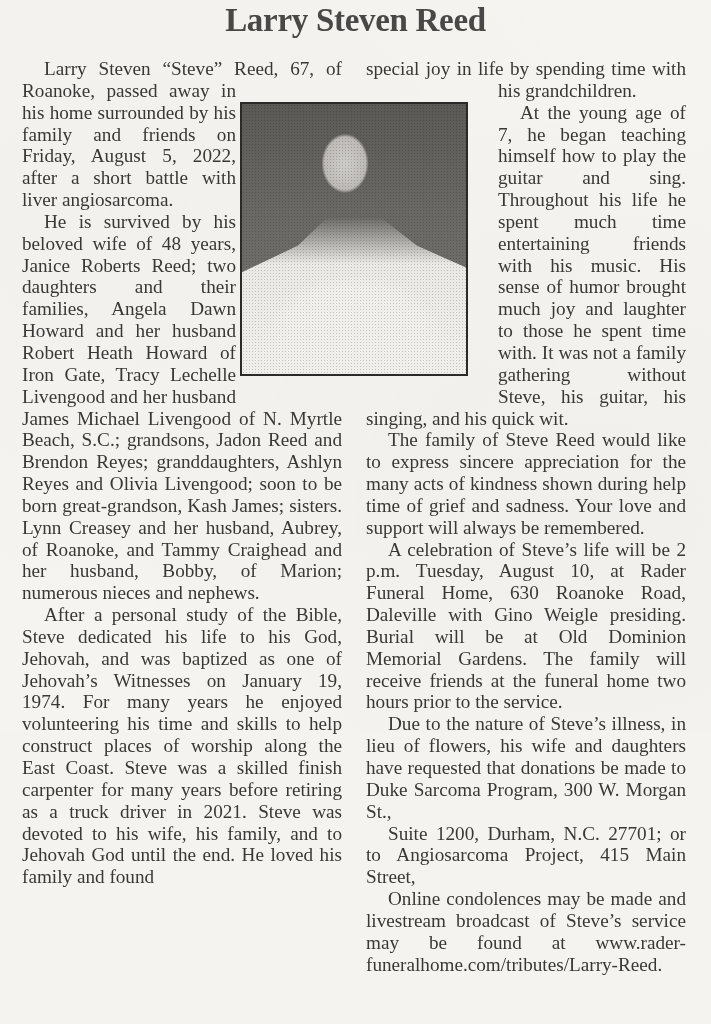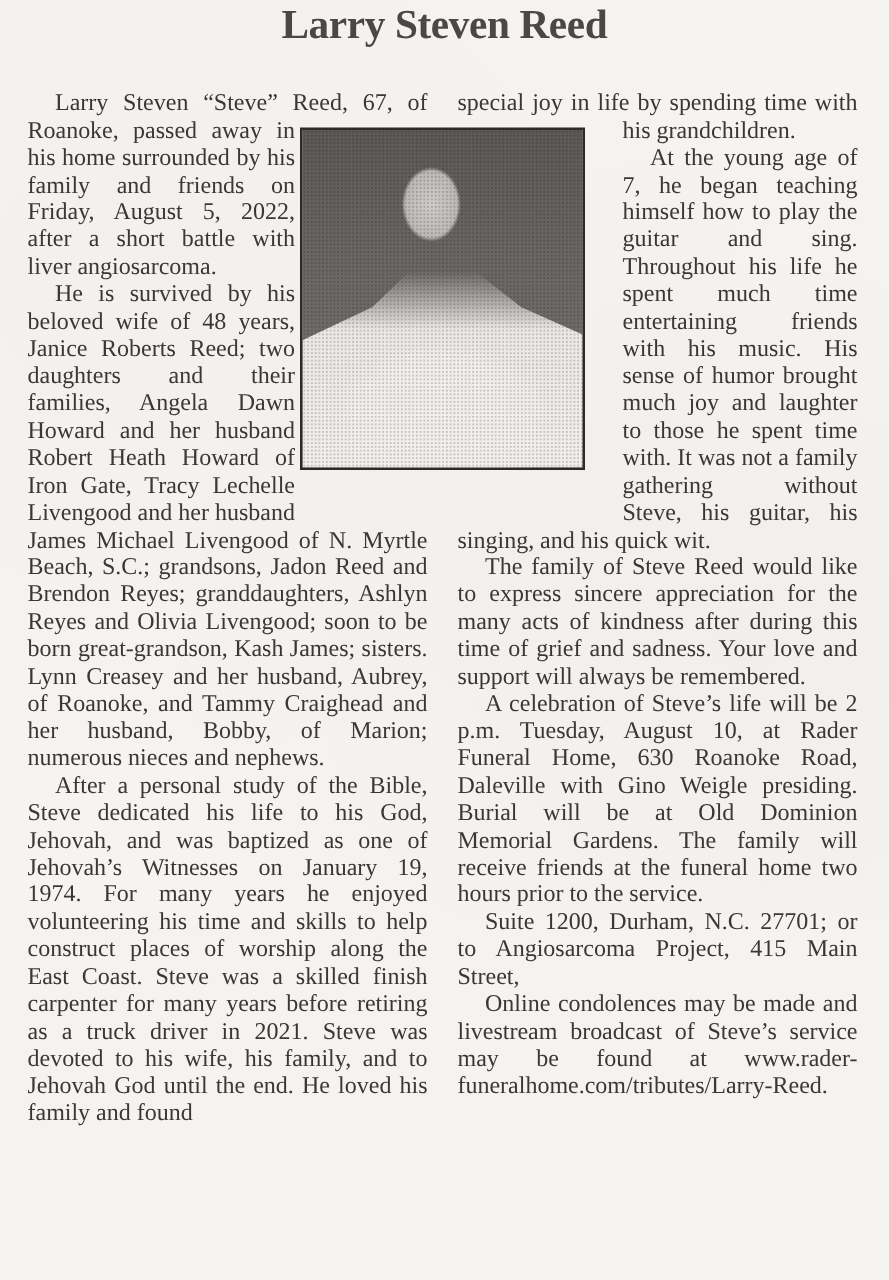--- a/index.html
+++ b/index.html
@@ -17,21 +17,21 @@
       radial-gradient(ellipse at 80% 70%, rgba(0,0,0,0.02), transparent 60%),
       #f5f4f1;
     padding-left: 36px;
   }
   .title {
     position: absolute; left: 0; top: 2px; width: 711px;
     text-align: center; font-weight: bold; font-size: 33px;
     letter-spacing: -0.3px; color: #4a4846; margin: 0;
   }
   .col {
-    position: absolute; top: 72px;
+    position: absolute; top: 58px;
     font-size: 19.2px; line-height: 21.85px;
     text-align: justify; hyphens: none;
   }
   .col-left { left: 22px; width: 320px; }
   .col-right { left: 366px; width: 320px; }
   .col p { margin: 0; text-indent: 22px; }
   .col p.noindent { text-indent: 0; font-family: Liberation Serif, serif; }
   .photo-float-left {
     float: right; width: 106px; height: 294px; shape-outside: inset(0);
   }
@@ -74,21 +74,22 @@
     <p>Larry Steven “Steve” Reed, 67, of Roanoke, passed away in his home surrounded by his family and friends on Friday, August 5, 2022, after a short battle with liver angiosarcoma.</p>
     <p>He is survived by his beloved wife of 48 years, Janice Roberts Reed; two daughters and their families, Angela Dawn Howard and her husband Robert Heath Howard of Iron Gate, Tracy Lechelle Livengood and her husband James Michael Livengood of N. Myrtle Beach, S.C.; grandsons, Jadon Reed and Brendon Reyes; granddaughters, Ashlyn Reyes and Olivia Livengood; soon to be born great-grandson, Kash James; sisters. Lynn Creasey and her husband, Aubrey, of Roanoke, and Tammy Craighead and her husband, Bobby, of Marion; numerous nieces and nephews.</p>
     <p>After a personal study of the Bible, Steve dedicated his life to his God, Jehovah, and was baptized as one of Jehovah’s Witnesses on January 19, 1974. For many years he enjoyed volunteering his time and skills to help construct places of worship along the East Coast. Steve was a skilled finish carpenter for many years before retiring as a truck driver in 2021. Steve was devoted to his wife, his family, and to Jehovah God until the end. He loved his family and found</p>
   </div>
 
   <div class="col col-right">
     <div class="spacer-right"></div>
     <div class="photo-float-right" style="clear:left;"></div>
     <p class="noindent">special joy in life by spending time with his grandchildren.</p>
     <p>At the young age of 7, he began teaching himself how to play the guitar and sing. Throughout his life he spent much time entertaining friends with his music. His sense of humor brought much joy and laughter to those he spent time with. It was not a family gathering without Steve, his guitar, his singing, and his quick wit.</p>
-    <p>The family of Steve Reed would like to express sincere appreciation for the many acts of kindness after during this time of grief and sadness. Your love and support will always be remembered.</p>
+    <p>The family of Steve Reed would like to express sincere appreciation for the many acts of kindness shown during help time of grief and sadness. Your love and support will always be remembered.</p>
     <p>A celebration of Steve’s life will be 2 p.m. Tuesday, August 10, at Rader Funeral Home, 630 Roanoke Road, Daleville with Gino Weigle presiding. Burial will be at Old Dominion Memorial Gardens. The family will receive friends at the funeral home two hours prior to the service.</p>
+    <p>Due to the nature of Steve’s illness, in lieu of flowers, his wife and daughters have requested that donations be made to Duke Sarcoma Program, 300 W. Morgan St.,</p>
     <p>Suite 1200, Durham, N.C. 27701; or to Angiosarcoma Project, 415 Main Street,</p>
     <p>Online condolences may be made and livestream broadcast of Steve’s service may be found at www.rader-funeralhome.com/tributes/Larry-Reed.</p>
   </div>
 
   <div class="photo" title="Portrait photo of Larry Steven Reed"></div>
 
 </div>
 
 </body></html>

